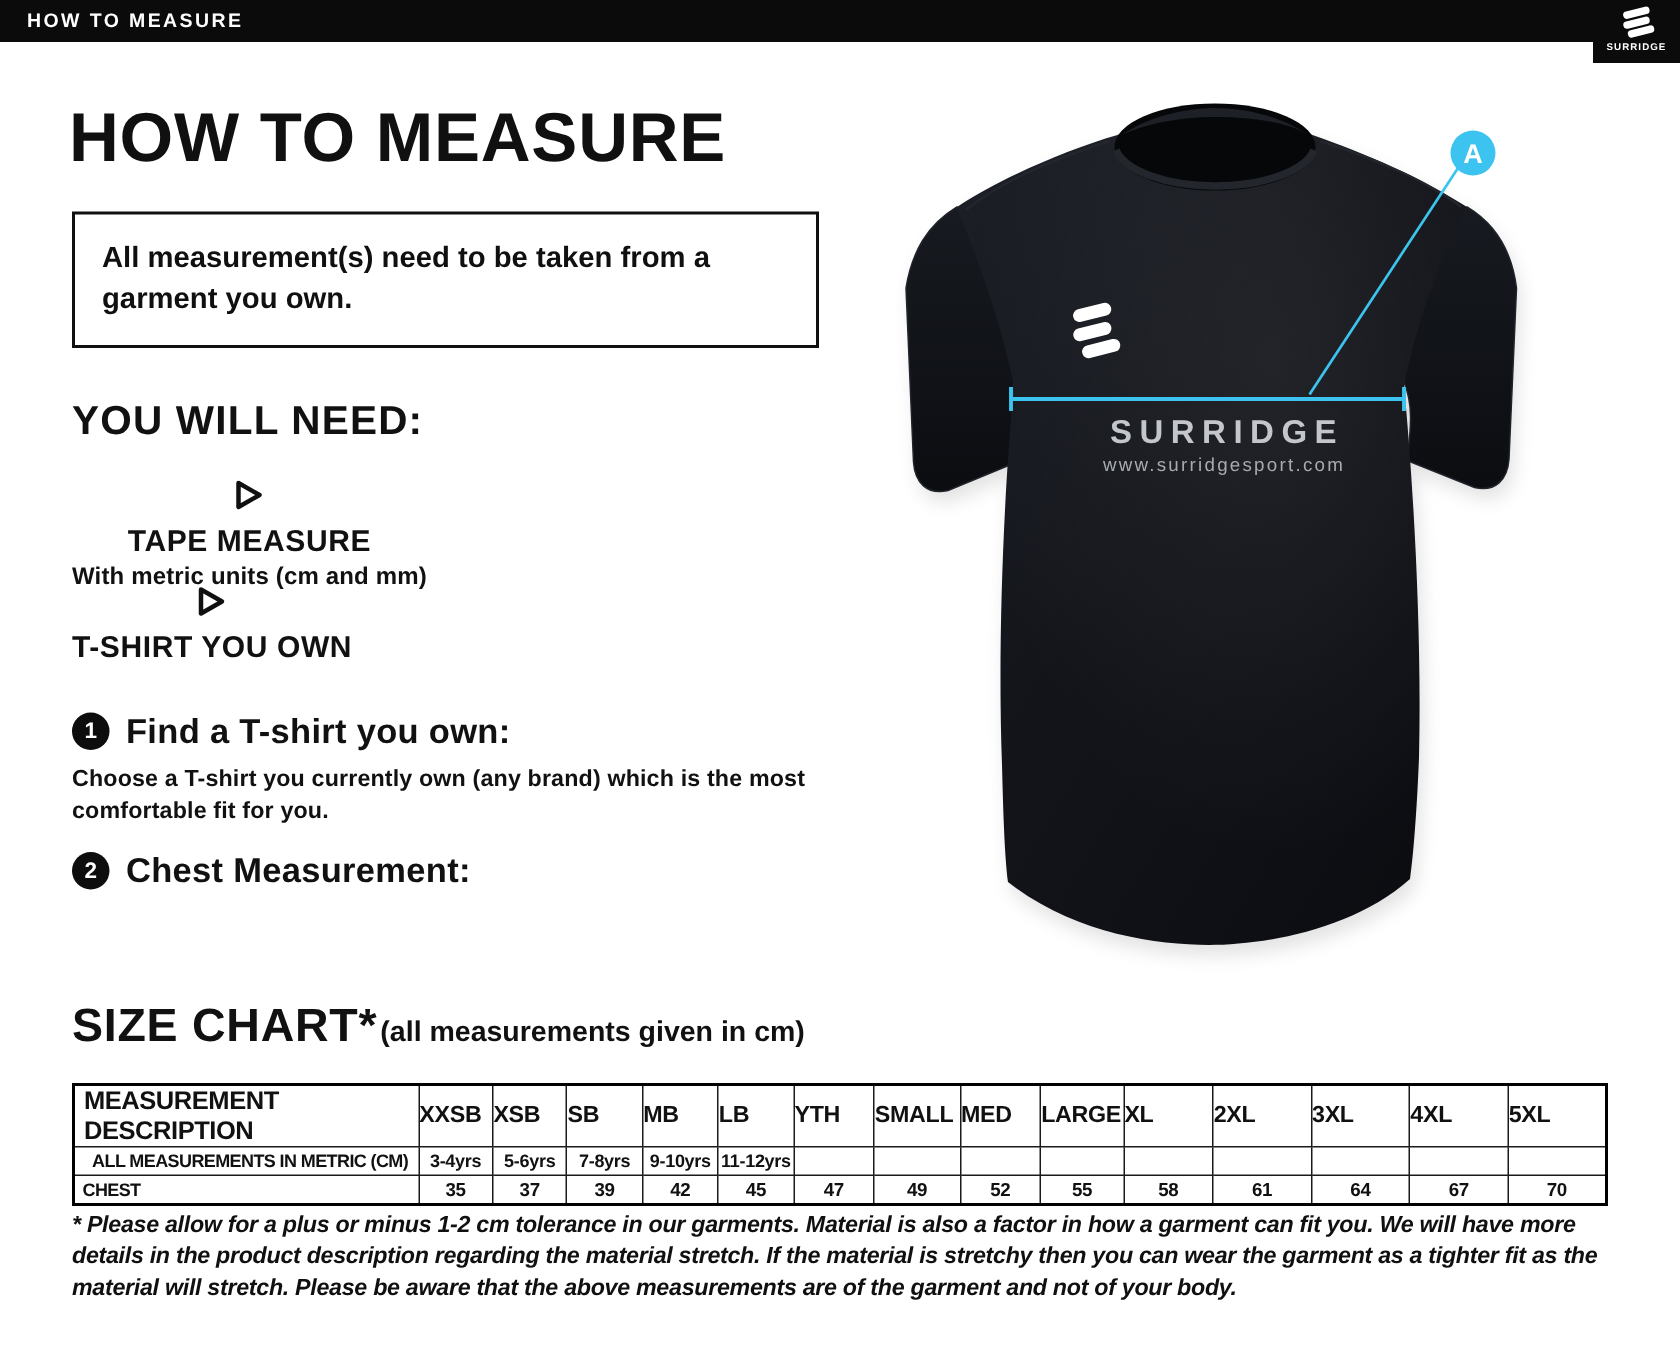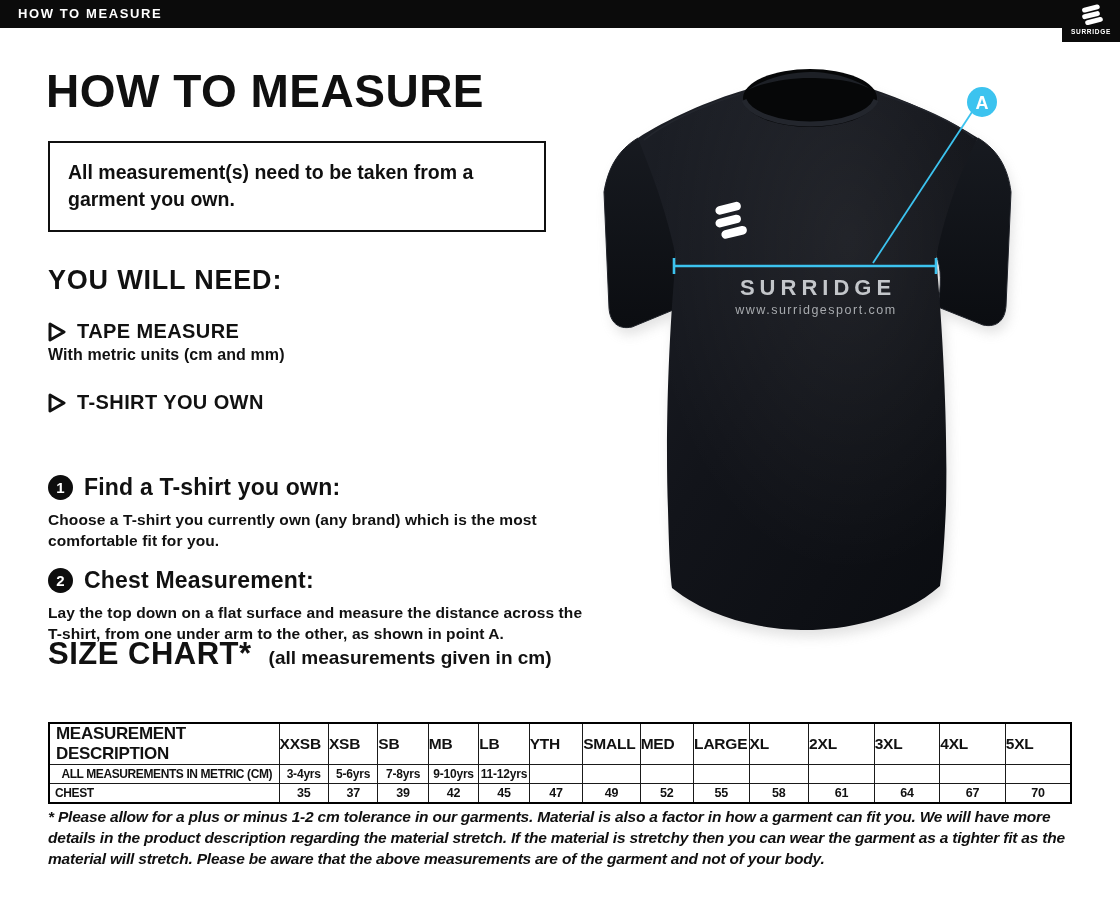--- a/index.html
+++ b/index.html
@@ -21,37 +21,37 @@
   
   .h1 {
     position:absolute; left:46px; top:64px; font-size:46px; font-weight:700; letter-spacing:0.5px; color:#101010;
   }
   .notice-box {
     position:absolute; left:48px; top:141px; width:498px; border:2px solid #101010; padding:16px 18px;
     font-size:19.5px; font-weight:700; line-height:1.4; color:#101010;
   }
   .h2-need { position:absolute; left:48px; top:265px; font-size:27px; font-weight:700; letter-spacing:0.8px; }
   .need-item { position:absolute; left:48px; }
-  .need-item .row { display:flex; align-items:center; gap:10px; }
+  .need-item .row { display:flex; align-items:center; gap:10px;flex-direction:column; }
   .need-title { font-size:20px; font-weight:700; letter-spacing:0.4px; }
   .need-desc { font-size:16px; font-weight:700; margin-top:3px; letter-spacing:0.1px; }
   .item-tape { top:320px; }
   .item-shirt { top:391px; }
   .tri-icon { width:19px; height:20px; flex:0 0 auto; }
   .step { position:absolute; left:48px; }
   .step .row { display:flex; align-items:center; gap:11px; }
   .step-circle {
     width:25px; height:25px; border-radius:50%; background:#0d0d0d; color:#fff; font-size:15px; font-weight:700;
     display:flex; align-items:center; justify-content:center; flex:0 0 auto;
   }
   .step-title { font-size:23px; font-weight:700; letter-spacing:0.2px; }
   .step-desc { font-size:15.5px; font-weight:700; line-height:1.35; margin-top:9px; letter-spacing:0.1px; }
   .step-1 { top:474px; width:530px; }
   .step-2 { top:567px; width:548px; }
-  .size-chart-head { position:absolute; left:48px; top:636px; display:flex; align-items:baseline; gap:17px; }
+  .size-chart-head { position:absolute; left:48px; top:666px; display:flex; align-items:baseline; gap:2px; }
   .size-chart-title { font-size:31px; font-weight:700; letter-spacing:0.5px; }
   .size-chart-sub { font-size:19px; font-weight:700; }
   
   .table-wrap { position:absolute; left:48px; top:722px; width:1024px; }
   table { width:100%; border-collapse:collapse; table-layout:fixed; }
   table, th, td { border:1.5px solid #1a1a1a; }
   table { border:2px solid #000000; }
   th { height:27px; font-size:15.5px; font-weight:700; text-align:left; letter-spacing:-0.2px; }
   th.desc { font-size:17px; text-align:left; padding-left:6px; letter-spacing:-0.3px; }
   td { height:19px; font-size:12.5px; font-weight:700; text-align:center; letter-spacing:-0.2px; }
@@ -115,21 +115,20 @@
       <div class="step-title">Find a T-shirt you own:</div>
     </div>
     <div class="step-desc">Choose a T-shirt you currently own (any brand) which is the most comfortable fit for you.</div>
   </div>
 
   <div class="step step-2">
     <div class="row">
       <div class="step-circle">2</div>
       <div class="step-title">Chest Measurement:</div>
     </div>
-    <div class="step-desc">Lay the top down on a flat surface and measure the distance across the T-shirt, from one under arm to the other, as shown in point A.</div>
   </div>
 
   <div class="size-chart-head">
     <span class="size-chart-title">SIZE CHART*</span>
     <span class="size-chart-sub">(all measurements given in cm)</span>
   </div>
 
   <div class="table-wrap">
     <table>
       <colgroup>

